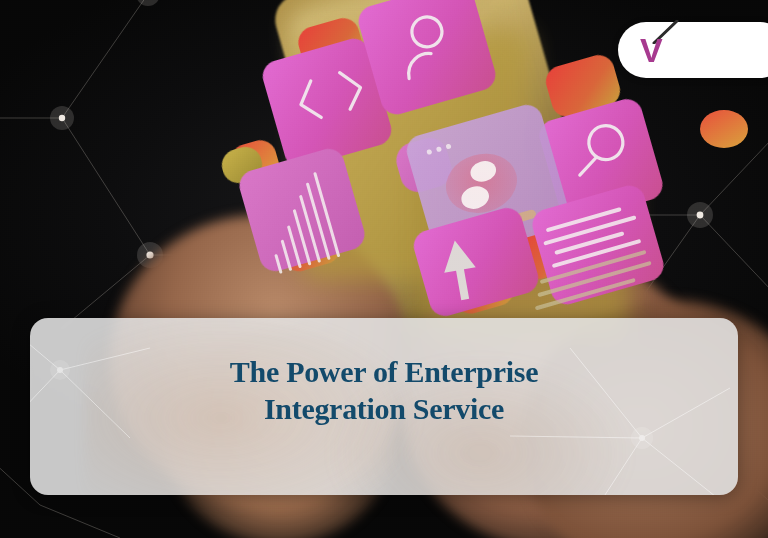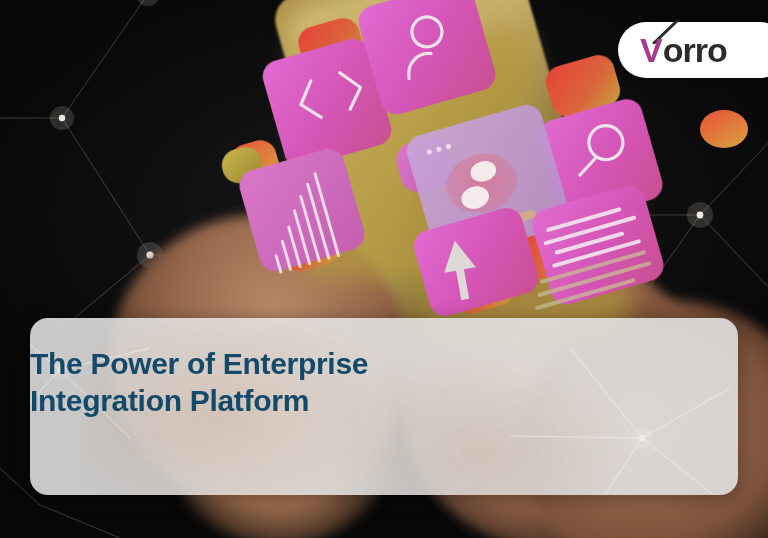--- a/index.html
+++ b/index.html
@@ -72,27 +72,28 @@
     position:absolute;left:55px;top:-10px;width:340px;height:220px;
     background:radial-gradient(ellipse at 40% 50%, rgba(190,150,120,.30), rgba(200,170,140,0) 70%);
     filter:blur(6px);
   }
   .card-hand2{
     position:absolute;left:300px;top:40px;width:300px;height:190px;
     background:radial-gradient(ellipse at 50% 50%, rgba(170,130,100,.22), rgba(200,170,140,0) 72%);
     filter:blur(8px);
   }
   .title{
-    position:relative;z-index:4;text-align:left;
-    padding-top:27px;
+    position:relative;z-index:4;text-align:center;
+    padding-top:35px;
     color:#134a6b;
     font-weight:bold;
     font-size:30px;
     line-height:37px;
     letter-spacing:-.3px;
+    font-family:Liberation Serif, serif;
   }
   .title .l{display:block;}
 
   
   .logo-pill{
     position:absolute;left:618px;top:22px;width:170px;height:56px;
     background:#ffffff;border-radius:28px;z-index:9;
     box-shadow:0 1px 6px rgba(0,0,0,.25);
     display:flex;align-items:center;
   }
@@ -253,27 +254,26 @@
       <line x1="612" y1="120" x2="560" y2="200"></line>
       <line x1="612" y1="120" x2="480" y2="118"></line>
       <circle class="card-glowpt" cx="30" cy="52" r="3" opacity=".95"></circle>
       <circle class="card-glowpt" cx="30" cy="52" r="10" opacity=".25"></circle>
       <circle class="card-glowpt" cx="612" cy="120" r="3" opacity=".95"></circle>
       <circle class="card-glowpt" cx="612" cy="120" r="11" opacity=".25"></circle>
     </svg>
 
     <div class="title">
       <span class="l">The Power of Enterprise</span>
-      <span class="l">Integration Platform</span>
+      <span class="l">Integration Service</span>
     </div>
   </div>
 
   <div class="logo-pill">
     <div class="logo-wrap">
       <svg class="tick" width="30" height="24" viewBox="0 0 30 24">
         <path d="M3 23 L26 1" stroke="#2b2b2b" stroke-width="3" stroke-linecap="round" fill="none"></path>
       </svg>
       <span class="logo-v">V</span>
-      <span class="logo-rest">orro</span>
     </div>
   </div>
 
 </div>
 
 </body></html>

